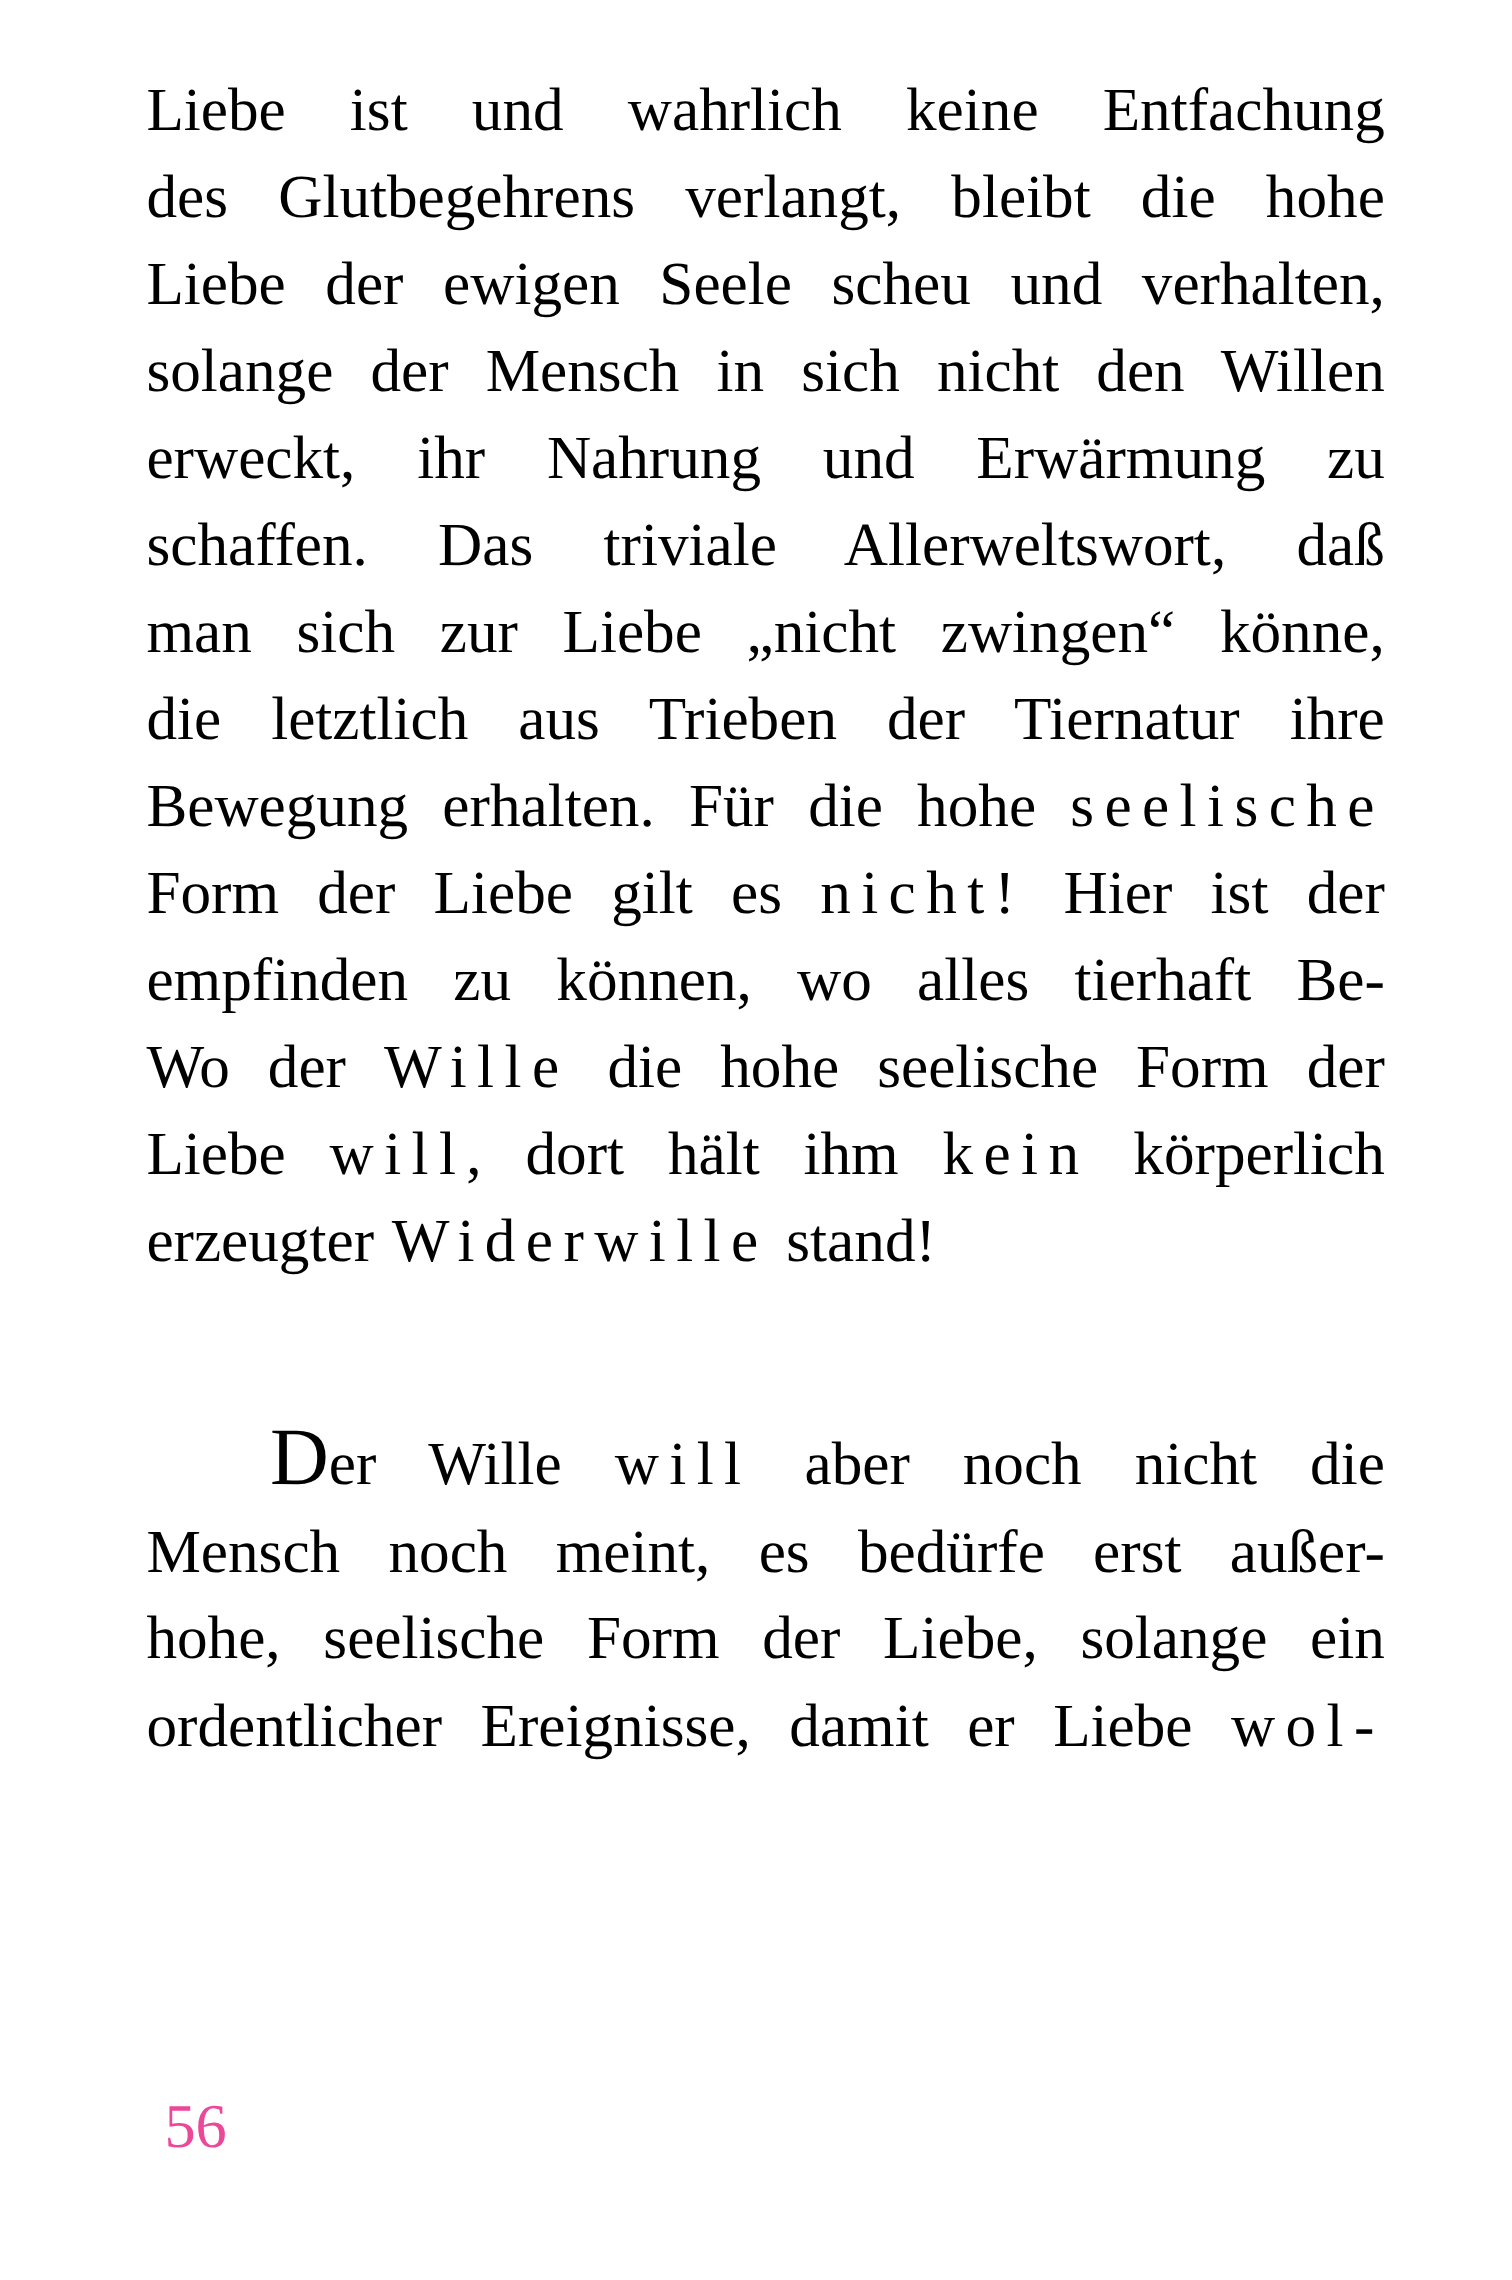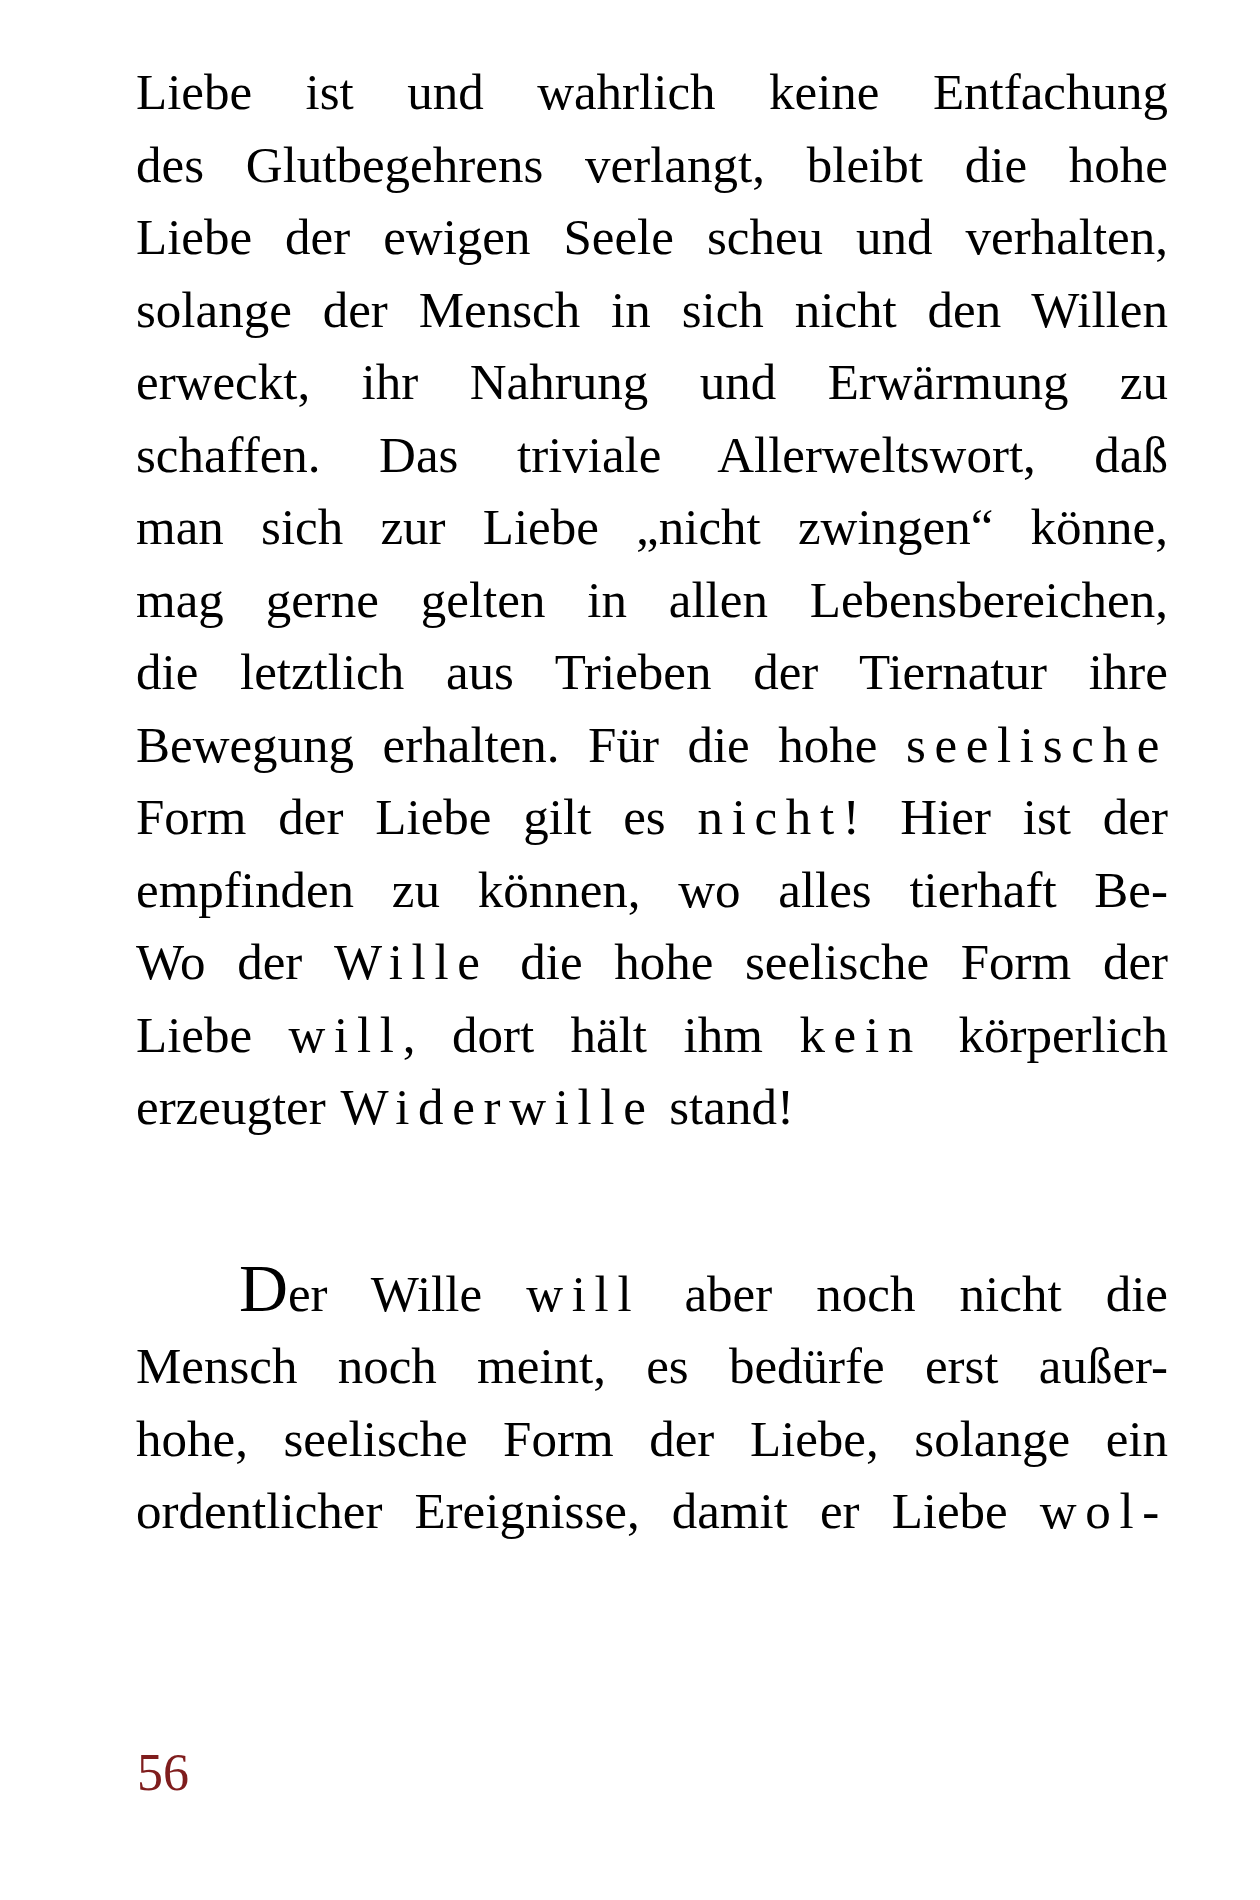--- a/index.html
+++ b/index.html
@@ -11,21 +11,21 @@
     position: relative;
     width: 1260px;
     height: 1900px;
     background: #ffffff;
     overflow: hidden;
     font-family: "Liberation Serif", "DejaVu Serif", serif;
     color: #000000;
   }
   .text-block {
     position: absolute;
-    left: 136px;
+    left: 122px;
     top: 56px;
     width: 1032px;
     font-size: 51px;
     line-height: 72.5px;
     color: #000000;
   }
   .paragraph { margin: 0; padding: 0; }
   .paragraph + .paragraph { margin-top: 114px; }
   .line {
     text-align: justify;
@@ -46,37 +46,36 @@
   .initial {
     font-size: 1.33em;
     line-height: 0;
   }
   .page-number {
     position: absolute;
     left: 137px;
     top: 1747px;
     font-size: 52px;
     line-height: 52px;
-    color: #7f1d1d;
+    color: #ec4899;
   }
 </style>
 </head>
 <body>
 
 <div class="page">
   <div class="text-block" id="text-block">
       <div class="paragraph">
         <div class="line first"><span class="">Liebe ist und wahrlich keine Entfachung</span></div>
         <div class="line"><span class="">des Glutbegehrens verlangt, bleibt die hohe</span></div>
         <div class="line"><span class="">Liebe der ewigen Seele scheu und verhalten,</span></div>
         <div class="line"><span class="">solange der Mensch in sich nicht den Willen</span></div>
         <div class="line"><span class="">erweckt, ihr Nahrung und Erwärmung zu</span></div>
         <div class="line"><span class="">schaffen. Das triviale Allerweltswort, daß</span></div>
         <div class="line"><span class="">man sich zur Liebe „nicht zwingen“ könne,</span></div>
-        <div class="line"><span class="">mag gerne gelten in allen Lebensbereichen,</span></div>
         <div class="line"><span class="">die letztlich aus Trieben der Tiernatur ihre</span></div>
         <div class="line"><span class="">Bewegung erhalten. Für die hohe </span><span class="spaced">seelische</span></div>
         <div class="line"><span class="">Form der Liebe gilt es </span><span class="spaced">nicht!</span><span class=""> Hier ist der</span></div>
         <div class="line"><span class="">empfinden zu können, wo alles tierhaft Be-</span></div>
         <div class="line"><span class="">Wo der </span><span class="spaced">Wille</span><span class=""> die hohe seelische Form der</span></div>
         <div class="line"><span class="">Liebe </span><span class="spaced">will</span><span class="">, dort hält ihm </span><span class="spaced">kein</span><span class=""> körperlich</span></div>
         <div class="line last"><span class="">erzeugter </span><span class="spaced">Widerwille</span><span class=""> stand!</span></div>
       </div>
       <div class="paragraph indented">
         <div class="line first"><span class=" initial">D</span><span class="">er Wille </span><span class="spaced">will</span><span class=""> aber noch nicht die</span></div>

